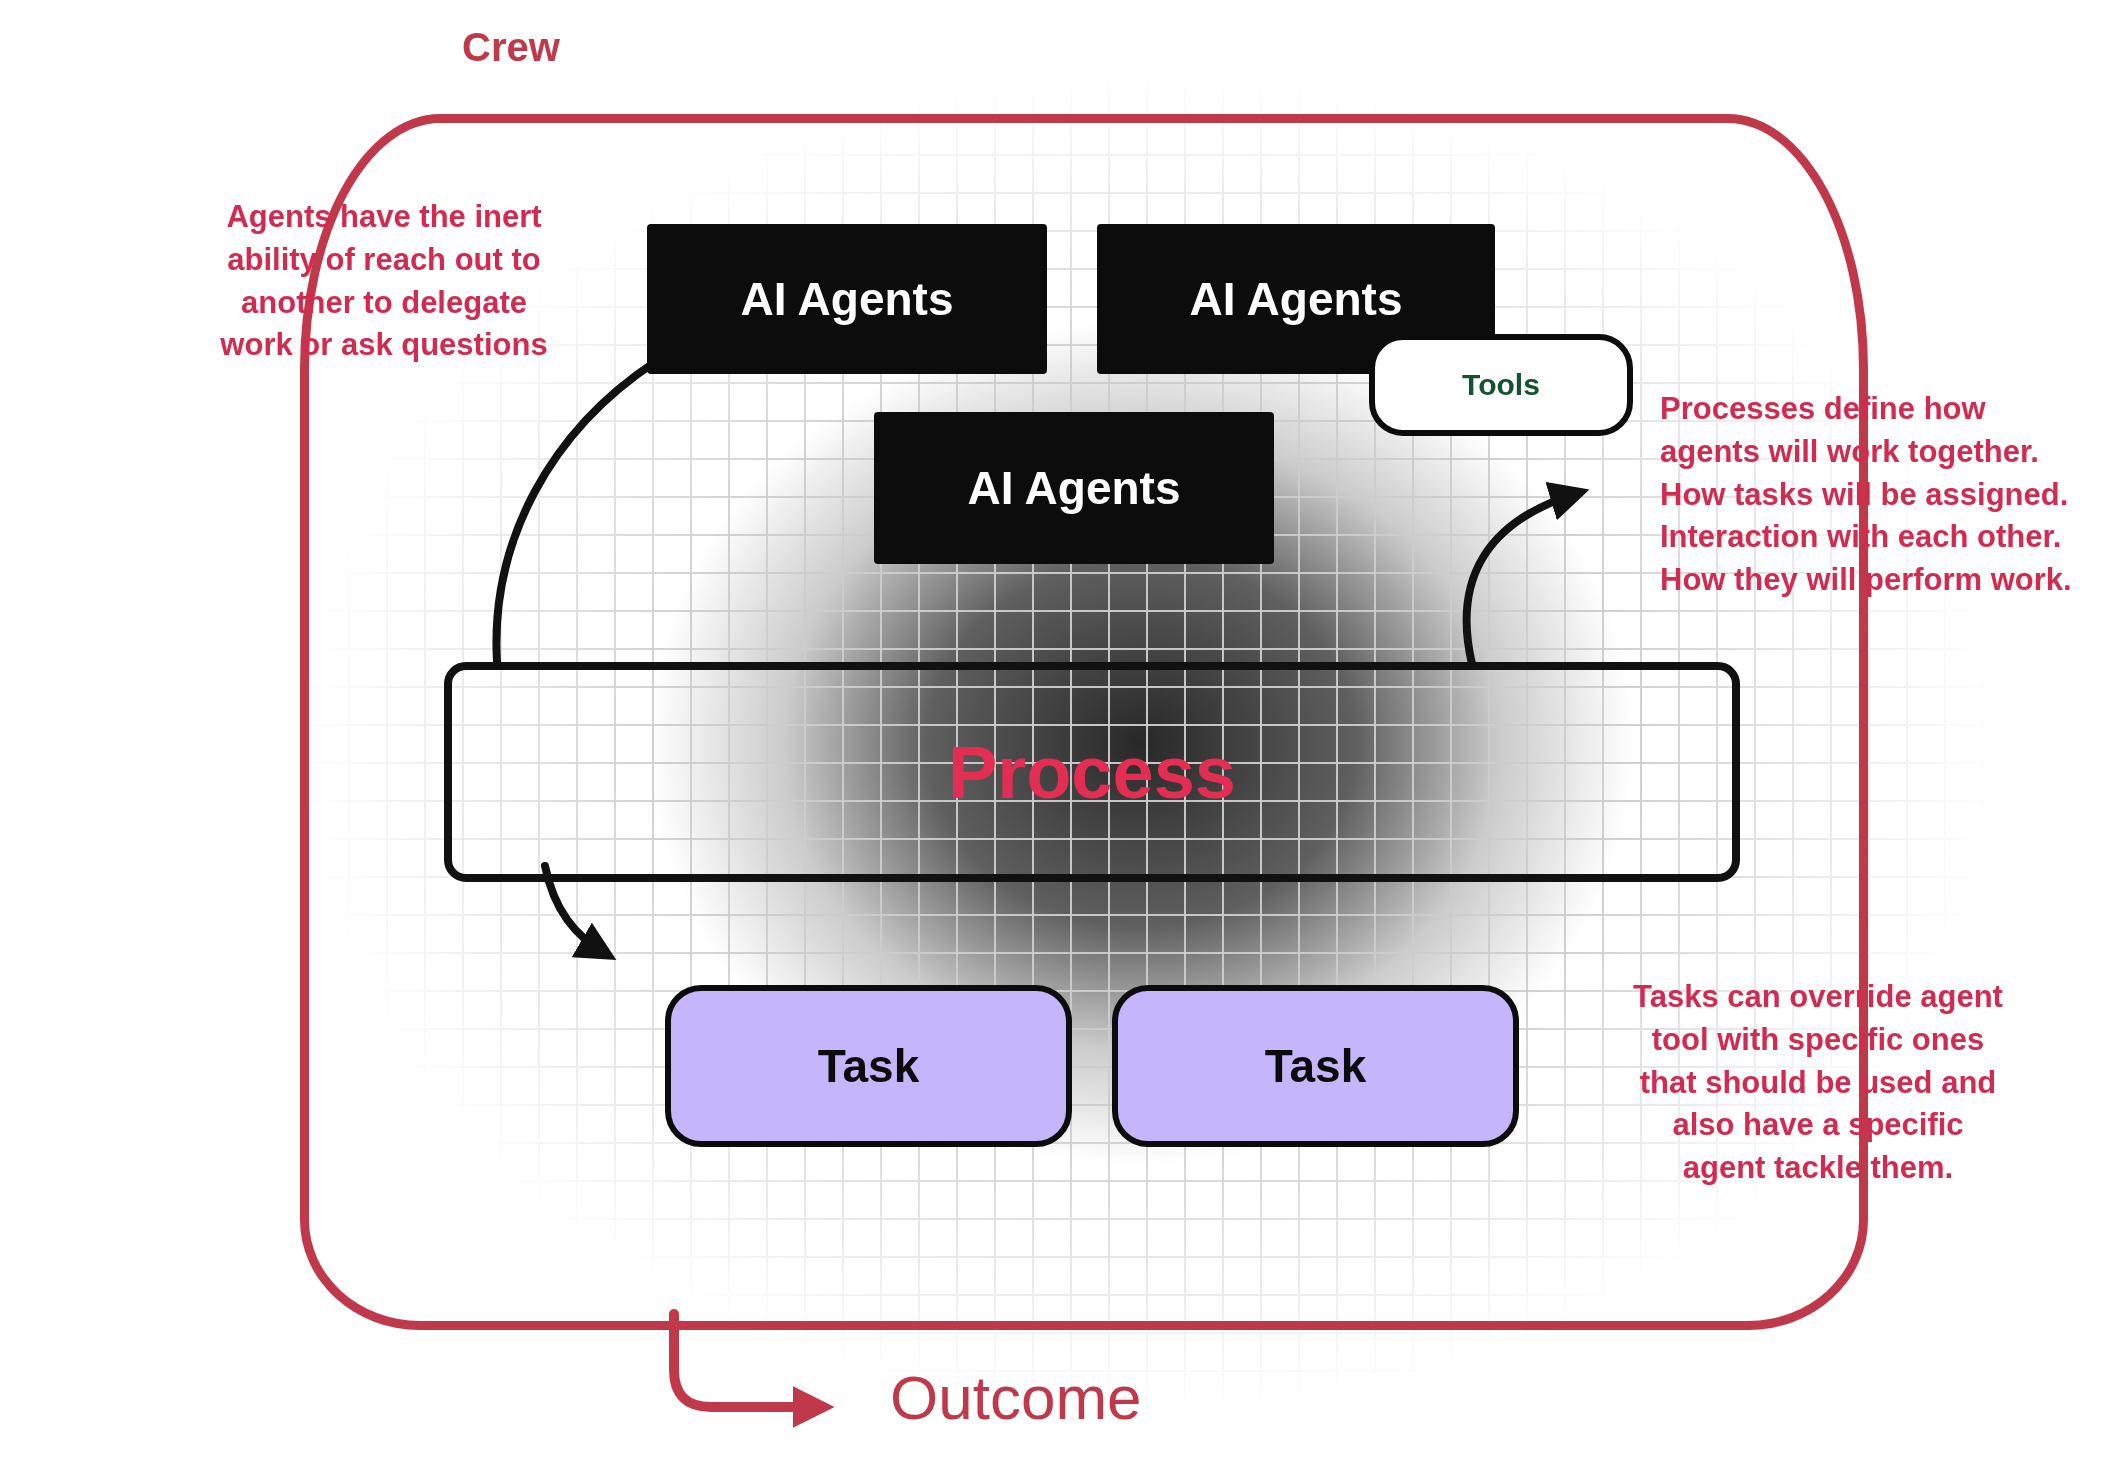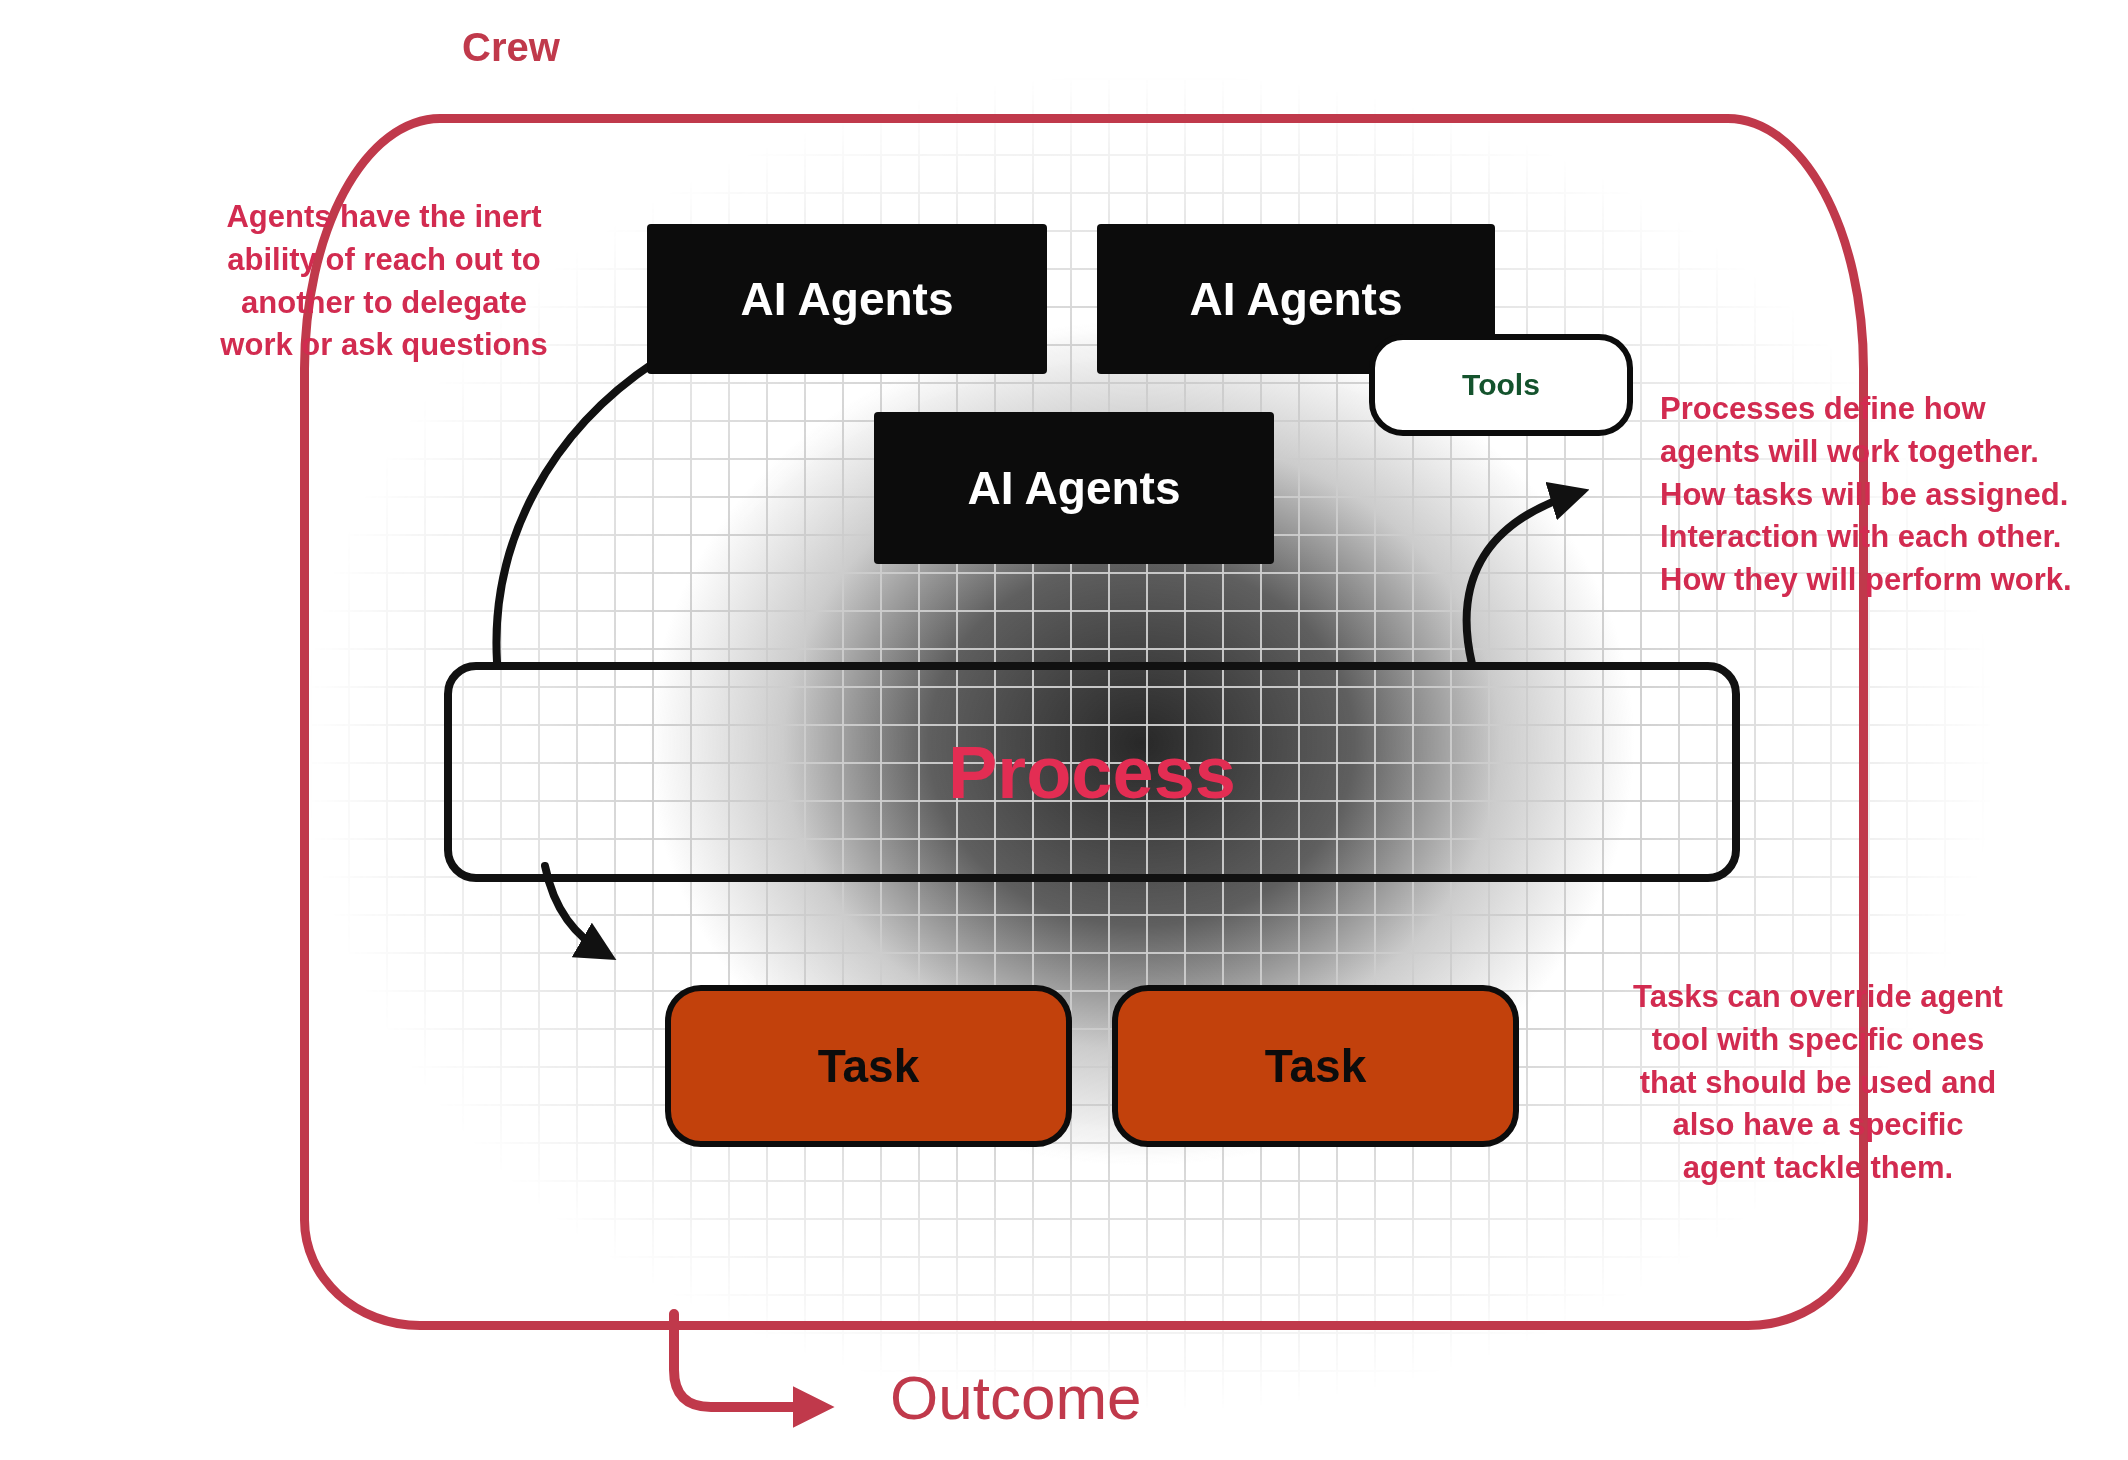--- a/index.html
+++ b/index.html
@@ -49,23 +49,23 @@
   .node{display:flex;align-items:center;justify-content:center;z-index:3;}
   .agent{background:#0c0c0c;border-radius:4px;color:#ffffff;
          font-weight:bold;font-size:46px;}
   .agent1{left:647px;top:224px;width:400px;height:150px;}
   .agent2{left:1097px;top:224px;width:398px;height:150px;}
   .agent3{left:874px;top:412px;width:400px;height:152px;}
   .tools{left:1369px;top:334px;width:252px;height:90px;background:#ffffff;
          border:6px solid #0c0c0c;border-radius:34px;color:#14532d;
          font-weight:bold;font-size:30px;z-index:4;}
   .process{left:444px;top:662px;width:1280px;height:204px;background:transparent;
-           border:8px solid #111111;border-radius:32px;z-index:3;}
+           border:8px solid #111111;border-radius:22px;z-index:3;}
   .process-label{font-size:74px;font-weight:bold;color:var(--process-red);}
-  .task{background:#c2410c;border:6px solid #0c0c0c;border-radius:36px;
+  .task{background:#c4b5fd;border:6px solid #0c0c0c;border-radius:36px;
         color:#0c0c0c;font-weight:bold;font-size:46px;}
   .task1{left:665px;top:985px;width:395px;height:150px;}
   .task2{left:1112px;top:985px;width:395px;height:150px;}
 
   
   .annot{color:var(--annot-red);font-weight:bold;font-size:31px;
          line-height:1.38;white-space:pre-line;z-index:5;}
   .annot-left{left:178px;top:196px;width:412px;text-align:center;}
   .annot-right-top{left:1660px;top:388px;width:470px;text-align:left;}
   .annot-right-bottom{left:1588px;top:976px;width:460px;text-align:center;}

